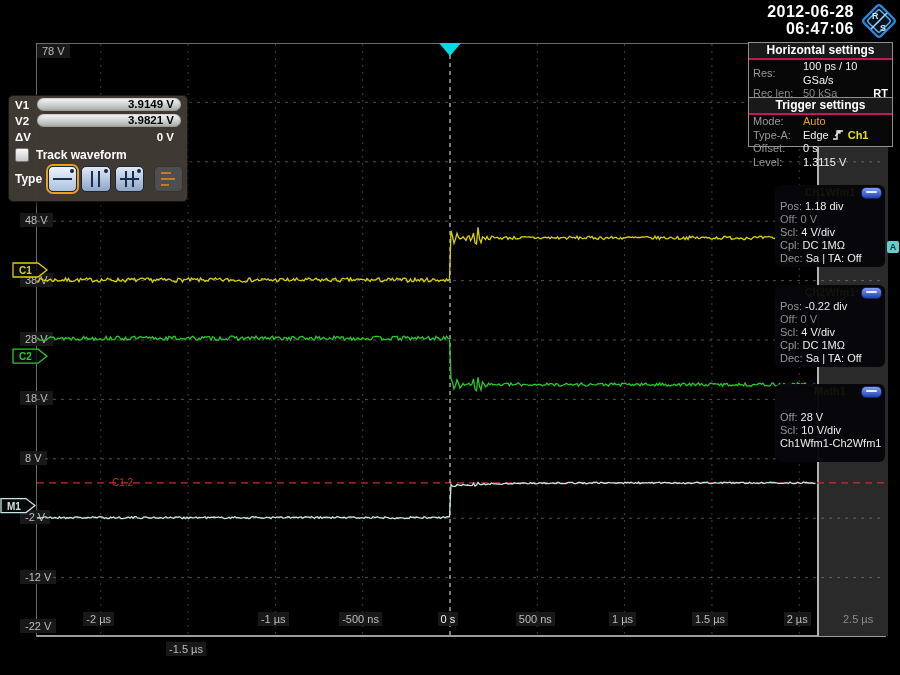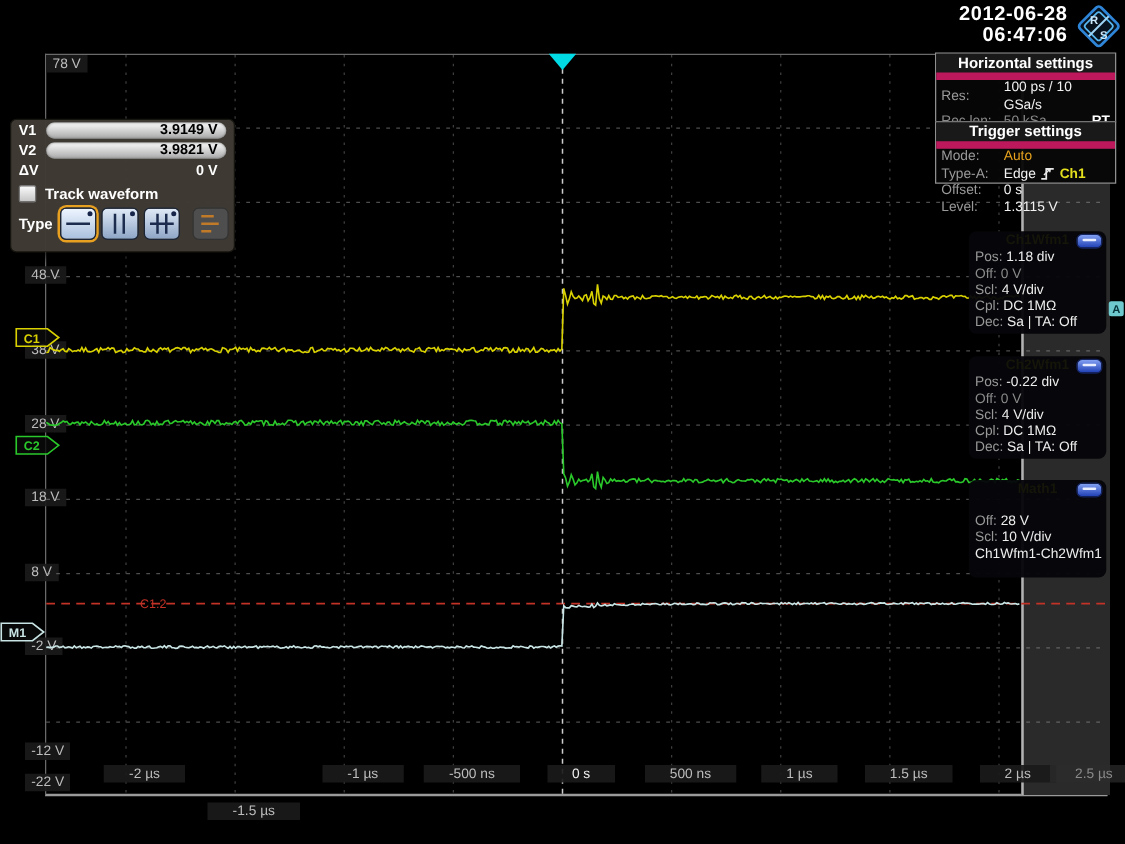--- a/index.html
+++ b/index.html
@@ -10,21 +10,21 @@
   
   #datetime{top:3px;right:46px;text-align:right;color:#fff;font-weight:bold;font-size:16px;line-height:17px;letter-spacing:.5px;z-index:40;}
   #logo{top:2px;right:2px;width:38px;height:38px;z-index:40;}
 
   
   #plot-border{left:36px;top:43px;width:850px;height:594px;border:1px solid #6a6a6a;border-bottom:2px solid #9a9a9a;z-index:1;box-sizing:border-box;}
   #out-of-record{top:44px;height:592px;background:#2a2a2a;border-left:2px solid #b2b2b2;z-index:2;}
   #wavesvg{left:0;top:0;width:900px;height:675px;z-index:8;}
   #trig-triangle{left:439px;top:43px;width:0;height:0;border-left:11px solid transparent;border-right:11px solid transparent;border-top:13px solid #00dbe6;z-index:11;}
   .ylab{position:absolute;z-index:4;background:rgba(26,26,26,.92);color:#bdbdbd;font-size:11px;padding:1px 5px;white-space:nowrap;}
-  .xlab{position:absolute;z-index:10;background:rgba(26,26,26,.92);color:#bdbdbd;font-size:11px;padding:1px 20px;white-space:nowrap;}
+  .xlab{position:absolute;z-index:10;background:rgba(26,26,26,.92);color:#bdbdbd;font-size:11px;padding:1px 3px;white-space:nowrap;}
   .xlab.bright{color:#f2f2f2;}
   .xlab.dim{color:#848484;background:rgba(44,44,44,.7);}
   #diagram-tab{left:62px;top:47px;height:21px;line-height:21px;padding:0 15px;background:linear-gradient(#e6e6e6,#aeaeae);
     border:1px solid #888;border-bottom:none;border-radius:8px 8px 0 0;color:#141414;font-weight:bold;font-size:12px;z-index:12;}
   #trig-badge{left:887px;top:241px;width:12px;height:12px;background:#6ec9cf;border-radius:2px;color:#06363c;
     font-size:9px;font-weight:bold;text-align:center;line-height:12px;z-index:12;}
 
   
   #cursor-dlg{left:8px;top:95px;width:178px;height:105px;background:rgba(64,60,53,.97);border:1px solid #17150f;
     border-radius:5px;box-shadow:3px 4px 7px rgba(0,0,0,.65);z-index:30;font-size:11.5px;}
@@ -46,21 +46,21 @@
   #type-label{color:#fff;font-weight:bold;font-size:12px;width:30px;}
   .type-btn{width:28px;height:24px;border-radius:5px;border:1px solid #1d2637;background:linear-gradient(#dfe9f6,#8ea6c6);position:relative;}
   .type-btn.selected{box-shadow:0 0 0 2px #e8a020;background:linear-gradient(#eef5ff,#a9c0dd);}
   .type-btn.disabled{background:#4e4e4e;border-color:#333;margin-left:6px;}
   .tg{position:absolute;background:#1c2c4e;}
   .tg-dot{position:absolute;right:2px;top:2px;width:4px;height:4px;border-radius:50%;background:#16244a;}
   .tg-or{position:absolute;background:#c07a28;}
 
   
   .settings{left:748px;width:145px;background:rgba(6,6,6,.95);border:1px solid #8f8f8f;z-index:25;font-size:11px;box-sizing:border-box;}
-  .settings .title{font-weight:bold;color:#fff;font-size:12px;text-align:center;background:#191919;border-bottom:6px solid #be185d;padding:0 0 1px 0;}
+  .settings .title{font-weight:bold;color:#fff;font-size:12px;text-align:center;background:#191919;border-bottom:2px solid #be185d;padding:0 0 1px 0;}
   .srow{display:flex;align-items:center;padding:0 4px;line-height:13.5px;}
   .slabel{width:50px;color:#9a9a9a;flex:0 0 auto;}
   .sval{color:#f2f2f2;}
   .dim{color:#8a8a8a !important;}
   .orange{color:#e6a21e !important;}
   .ch1col{color:#e3df1d !important;font-weight:bold;}
   .srt{margin-left:auto;color:#fff;font-weight:bold;}
 
   
   .sigbox{left:775px;width:110px;background:rgba(6,6,10,.96);border-radius:6px;z-index:25;font-size:11px;box-sizing:border-box;}
@@ -293,21 +293,21 @@
       </div>
   </div>
 
 <div class="ylab" style="left: 37px; top: 44px;">78 V</div>
     <div class="ylab" style="left: 20px; top: 213.2px;">48 V</div>
     <div class="ylab" style="left: 20px; top: 272.6px;">38 V</div>
     <div class="ylab" style="left: 20px; top: 332px;">28 V</div>
     <div class="ylab" style="left: 20px; top: 391.4px;">18 V</div>
     <div class="ylab" style="left: 20px; top: 450.8px;">8 V</div>
     <div class="ylab" style="left: 20px; top: 510.2px;">-2 V</div>
-    <div class="ylab" style="left: 20px; top: 594px;">-12 V</div>
+    <div class="ylab" style="left: 20px; top: 570px;">-12 V</div>
     <div class="ylab" style="left: 20px; top: 619px;">-22 V</div>
     <div class="xlab" style="top: 612px; left: 83.3px;">-2 µs</div>
     <div class="xlab" style="top: 642px; left: 166.1px;">-1.5 µs</div>
     <div class="xlab" style="top: 612px; left: 257.9px;">-1 µs</div>
     <div class="xlab" style="top: 612px; left: 339.2px;">-500 ns</div>
     <div class="xlab bright" style="top: 612px; left: 437.5px;">0 s</div>
     <div class="xlab" style="top: 612px; left: 515.8px;">500 ns</div>
     <div class="xlab" style="top: 612px; left: 609.1px;">1 µs</div>
     <div class="xlab" style="top: 612px; left: 691.9px;">1.5 µs</div>
     <div class="xlab" style="top: 612px; left: 783.7px;">2 µs</div>

